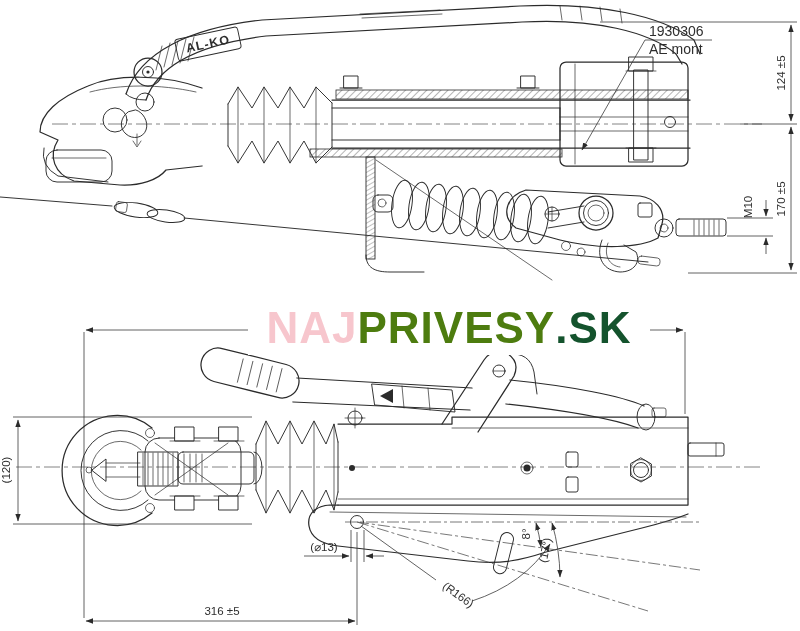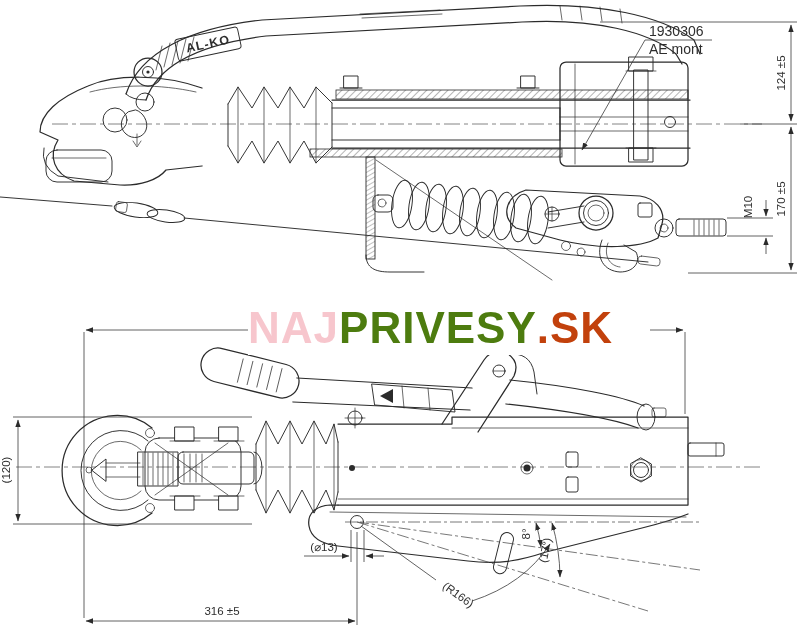--- a/index.html
+++ b/index.html
@@ -11,21 +11,21 @@
   .thin{stroke-width:0.7;}
   .dimline{stroke:#3a3a3a;stroke-width:0.8;fill:none;}
   .cl{stroke:#666;stroke-width:0.8;fill:none;stroke-dasharray:16 4 4 4;}
   .ray{stroke:#555;stroke-width:0.8;fill:none;stroke-dasharray:12 3 3 3;}
   .solidfill{fill:#2b2b2b;stroke:none;}
   text{fill:#2e2e2e;font-family:"Liberation Sans", sans-serif;}
   .dimtext{font-size:11.5px;}
   .callout{font-size:14px;}
   .brand{font-size:12.5px;font-weight:bold;letter-spacing:1px;}
   #watermark{position:absolute;left:248px;top:301px;width:402px;height:54px;background:#ffffff;
-             display:flex;align-items:center;
+             display:flex;align-items:center;justify-content:center;
              font-weight:bold;font-size:44px;letter-spacing:1px;white-space:nowrap;}
 </style>
 </head>
 <body>
 
 <div id="canvas">
 
 <svg width="800" height="631" viewBox="0 0 800 631">
   <defs>
     <marker id="arr" viewBox="0 0 10 10" refX="9" refY="5" markerWidth="10" markerHeight="10" orient="auto-start-reverse">
@@ -385,16 +385,16 @@
       <line class="dimline" x1="361" y1="526" x2="436" y2="580"></line>
       <path class="dimline" d="M 472,601 Q 524,584 550,544" fill="none" marker-end="url(#arr)"></path>
       <text class="dimtext" transform="translate(456,598) rotate(36)" text-anchor="middle">(R166)</text>
     </g>
   </g>
 </svg>
 
 <div id="watermark">
   <span style="color:#f7c6cd;">NAJ</span>
       <span style="color:#4d7c0f;">PRIVESY</span>
-      <span style="color:#c2410c;">.SK</span>
+      <span style="color:#14532d;">.SK</span>
 </div>
 
 </div>
 
 </body></html>

